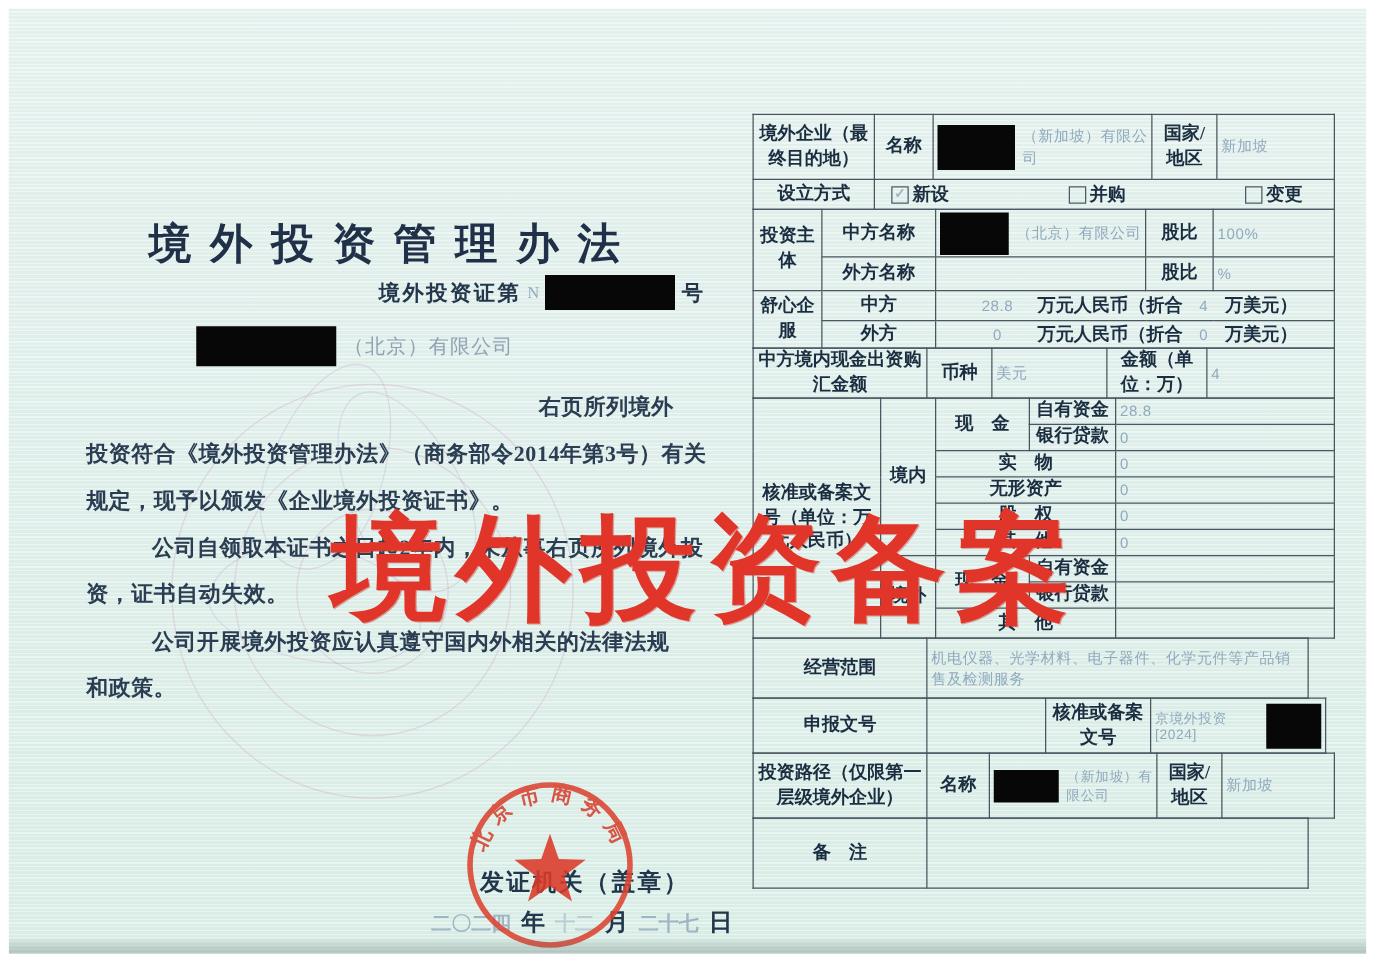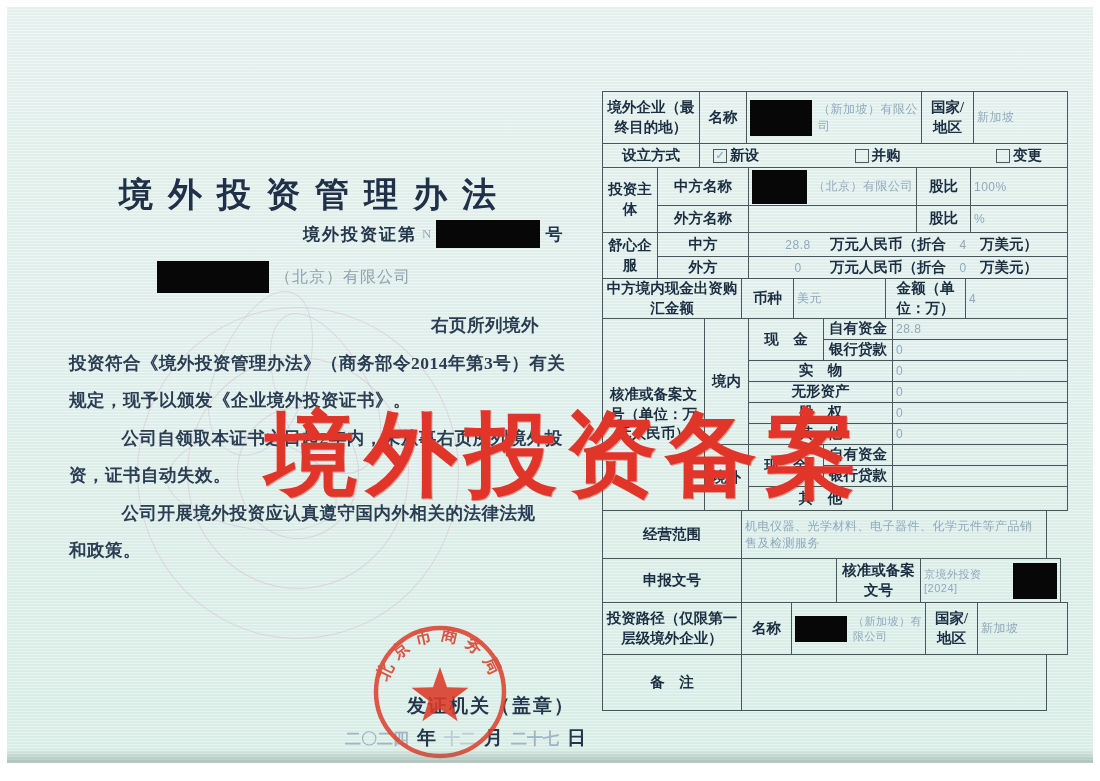--- a/index.html
+++ b/index.html
@@ -27,21 +27,21 @@
   .lp-sub .suf{font-size:17px;font-weight:700;color:#23364c;}
   .faint{color:#93abbd;}
   .lp-company{position:absolute;left:150px;top:254px;display:flex;align-items:center;gap:6px;}
   .lp-company span{font-size:16px;color:#8fa2b2;letter-spacing:1px;}
   .lp-body{position:absolute;left:62px;top:300px;width:480px;font-size:17.5px;
         color:#2a3d52;font-weight:600;letter-spacing:.5px;}
   .lp-body .ln{height:37.5px;line-height:37.5px;white-space:nowrap;}
   .ln-right{text-align:right;padding-right:10px;}
   .indent{text-indent:3em;}
   .lp-issuer{position:absolute;left:377px;top:686px;font-size:19px;font-weight:700;
-        color:#22364c;letter-spacing:2px;margin-left:23px;}
+        color:#22364c;letter-spacing:2px;}
   .lp-date{position:absolute;left:338px;top:718px;font-size:19px;font-weight:700;
         color:#22364c;display:flex;gap:8px;align-items:baseline;}
   .lp-date .num{color:#9fb4c4;font-weight:600;font-size:16px;}
   .dim{opacity:.55;}
   .seal{position:absolute;left:358px;top:610px;opacity:.88;}
 
   
   .redact{background:#070707;display:inline-block;flex:none;}
 
   

